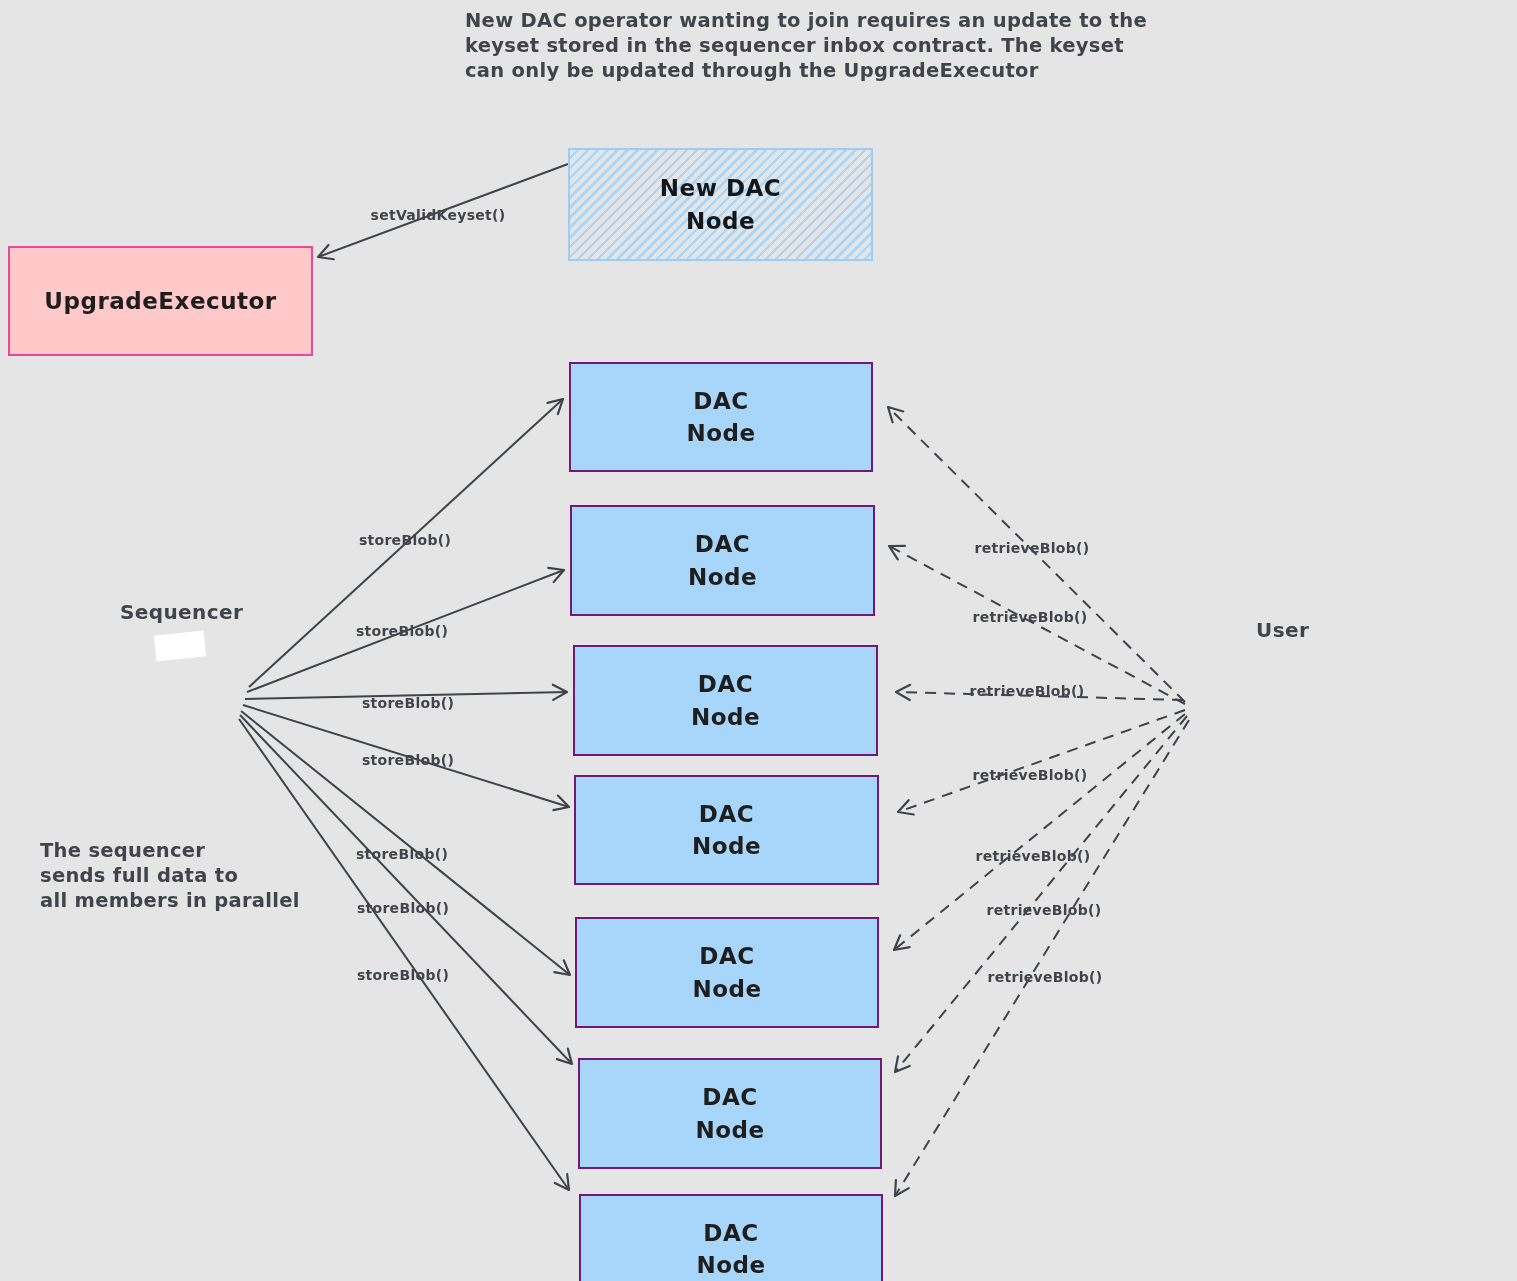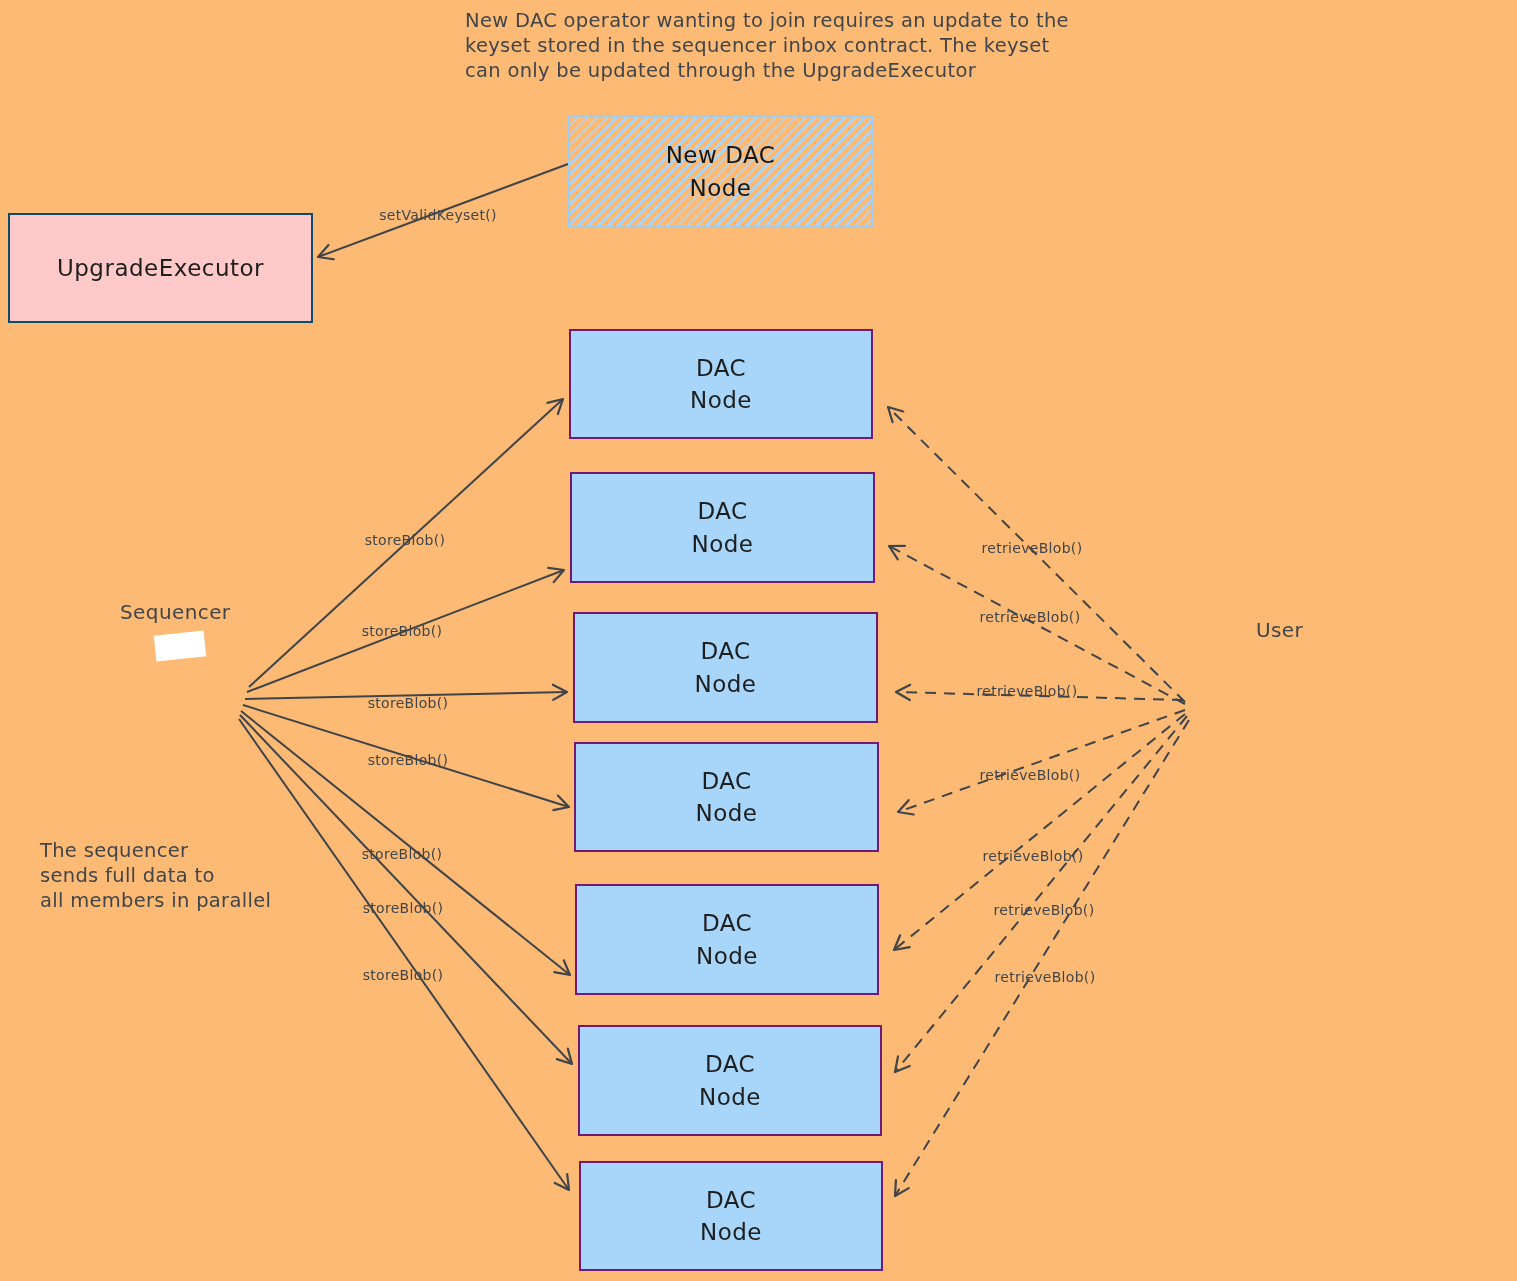--- a/index.html
+++ b/index.html
@@ -1,41 +1,43 @@
 <!DOCTYPE html>
 <html><head>
 <meta charset="utf-8">
 <style>
   html, body { margin: 0; padding: 0; background: #000; }
   .canvas {
     position: relative;
     width: 1517px;
     height: 1281px;
-    background: #fdba74;
+    background: #e5e5e5;
     font-family: "DejaVu Sans", sans-serif;
     overflow: hidden;
+    font-weight: bold;
   }
   .edges-svg { position: absolute; left: 0; top: 0; }
 
   .box {
     position: absolute;
     display: flex;
     align-items: center;
     justify-content: center;
     text-align: center;
     box-sizing: border-box;
+    margin-top: 33px;
   }
   .box .box-label {
     white-space: pre-line;
     font-size: 23px;
     line-height: 1.4;
     color: #1e1e1e;
     letter-spacing: 0.5px;
   }
-  .box.pink   { background: #ffc9c9; border: 2px solid #0c4a6e; }
+  .box.pink   { background: #ffc9c9; border: 2px solid #ec4899; }
   .box.blue   { background: #a8d6fa; border: 2px solid #701a75; }
   .box.hatched {
     border: 2px solid #9fcdf2;
     background: repeating-linear-gradient(
       135deg,
       rgba(0,0,0,0) 0px,
       rgba(0,0,0,0) 4.5px,
       #a8d6fa 4.5px,
       #a8d6fa 7px
     );

